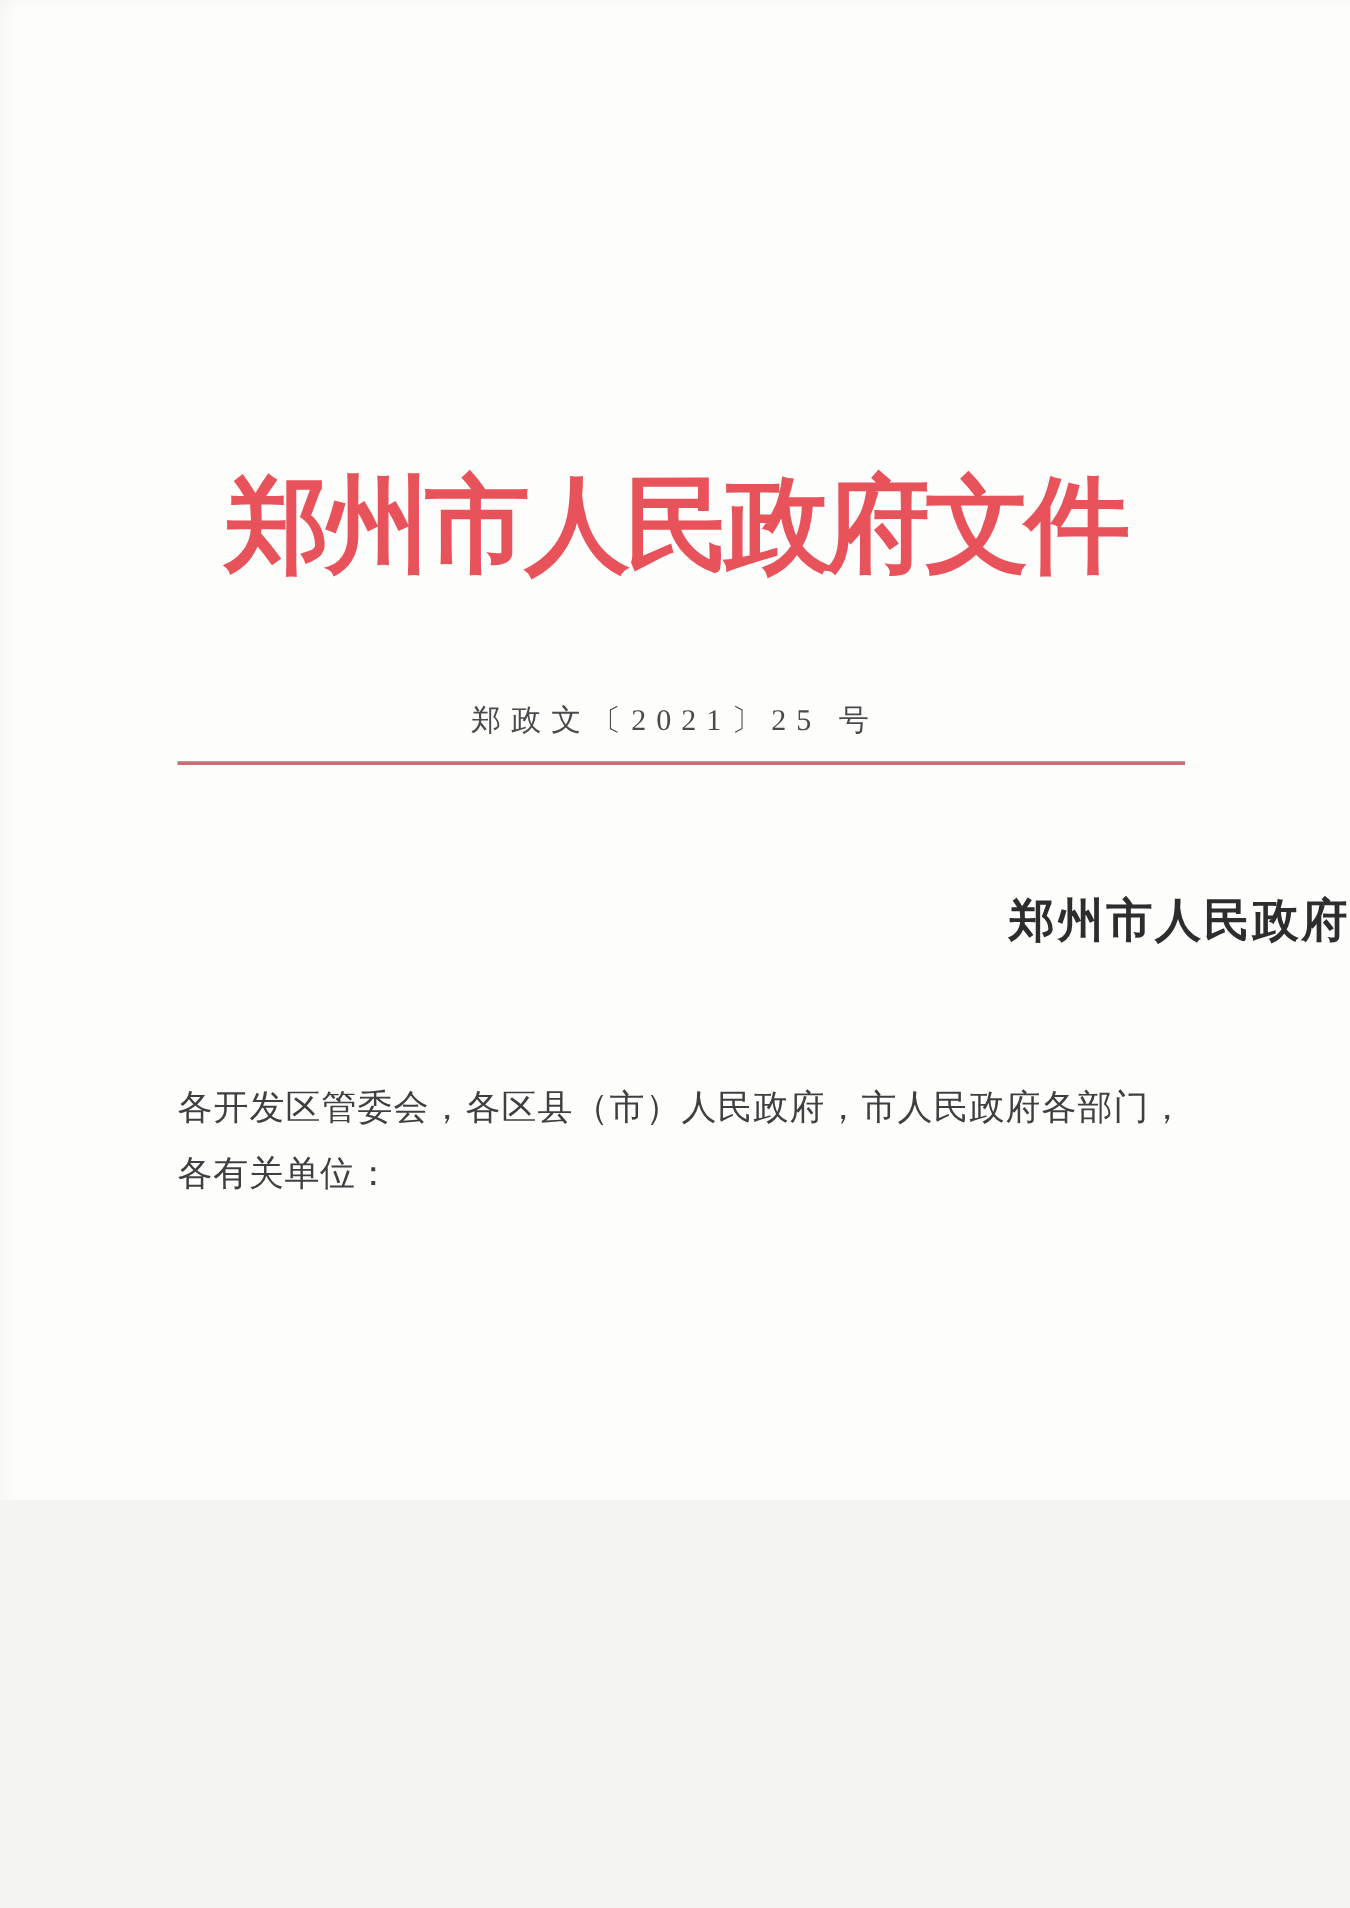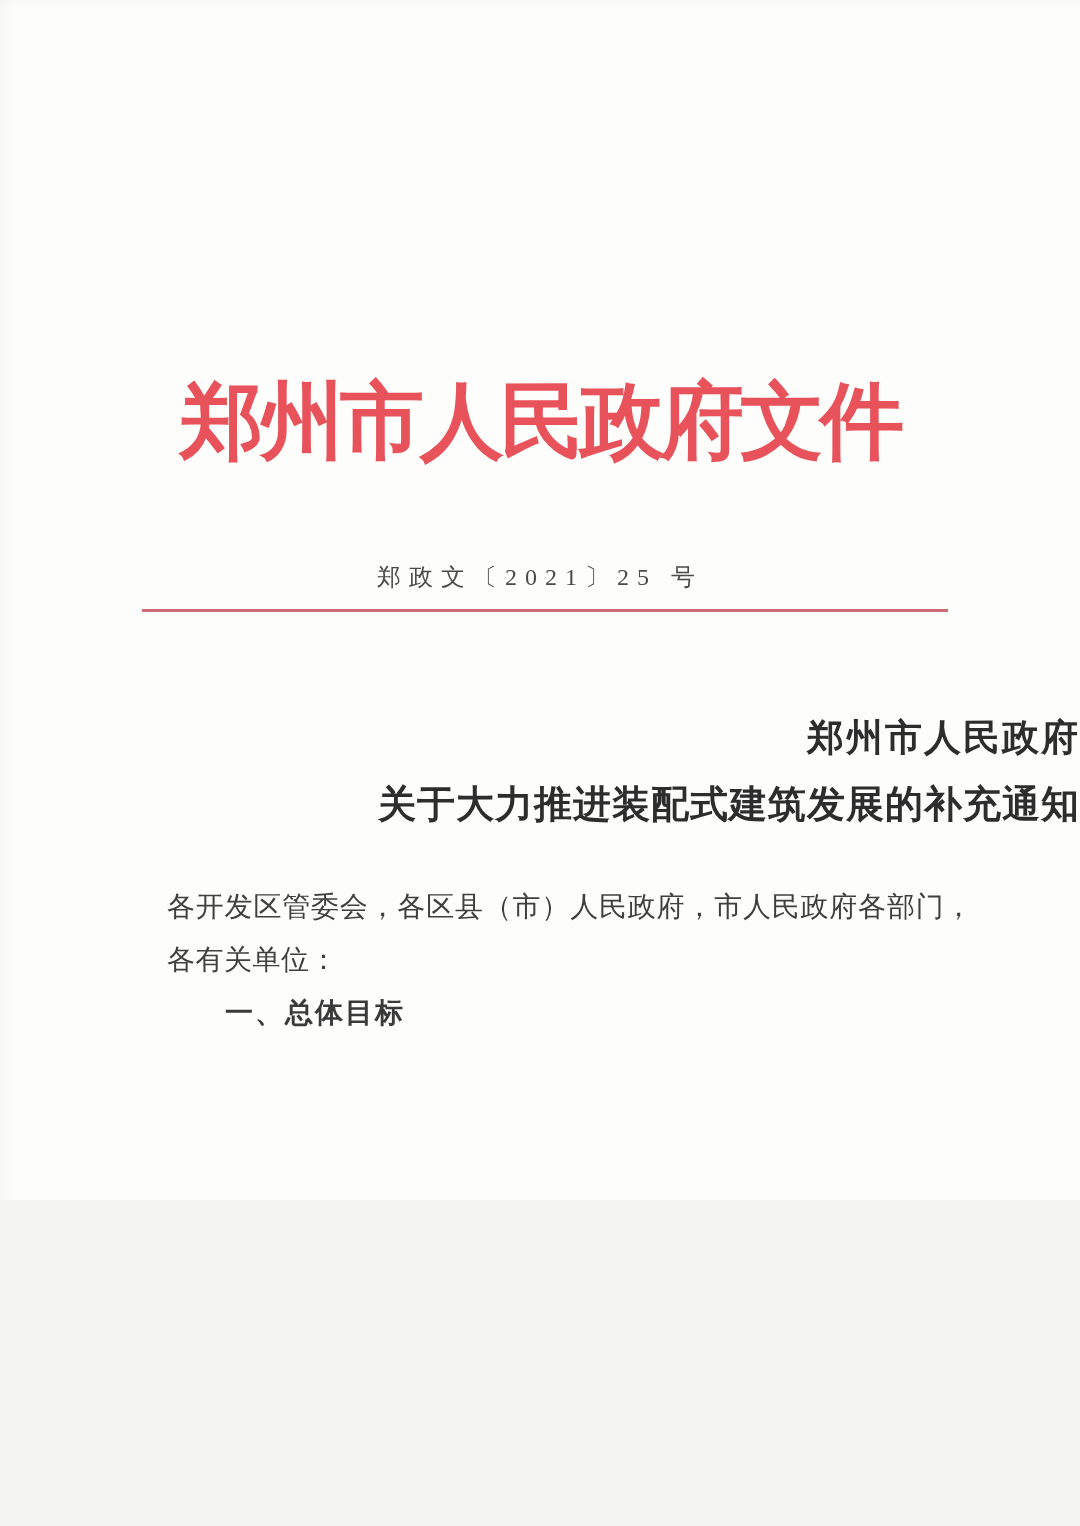--- a/index.html
+++ b/index.html
@@ -80,30 +80,29 @@
   }
   .doc-title-line2 {
     font-size: 38px;
     line-height: 66px;
     letter-spacing: 1px;
     white-space: nowrap;
   }
 
   .doc-body {
     position: absolute;
-    top: 880px;
+    top: 860px;
     left: 142px;
     width: 806px;
     font-size: 28px;
     line-height: 53px;
     color: var(--body_text);
     text-align: justify;
     text-justify: inter-character;
     letter-spacing: 0.5px;
-    margin-left: 25px;
   }
   .doc-body p { margin: 0; }
   .doc-body p.indent { text-indent: 58px; }
   .section-heading {
     font-family: "Liberation Sans", "DejaVu Sans", sans-serif;
     font-weight: 700;
     text-indent: 58px;
     letter-spacing: 2px;
     color: #3a3a3a;
   }
@@ -125,23 +124,21 @@
 <div class="page">
 
   <div class="masthead-title">郑州市人民政府文件</div>
 
   <div class="doc-number">郑政文〔2021〕25 号</div>
 
   <div class="red-divider"></div>
 
   <div class="doc-title-block">
     <div class="doc-title-line1">郑州市人民政府</div>
-    <div class="doc-title-line2">关于大力推进装配式建筑发展的补充通知</div>
   </div>
 
   <div class="doc-body">
     <p>各开发区管委会，各区县（市）人民政府，市人民政府各部门，各有关单位：</p>
-    <p class="section-heading">一、总体目标</p>
   </div>
 
   <div class="page-number">— 1 —</div>
 
 </div>
 
 </body></html>

